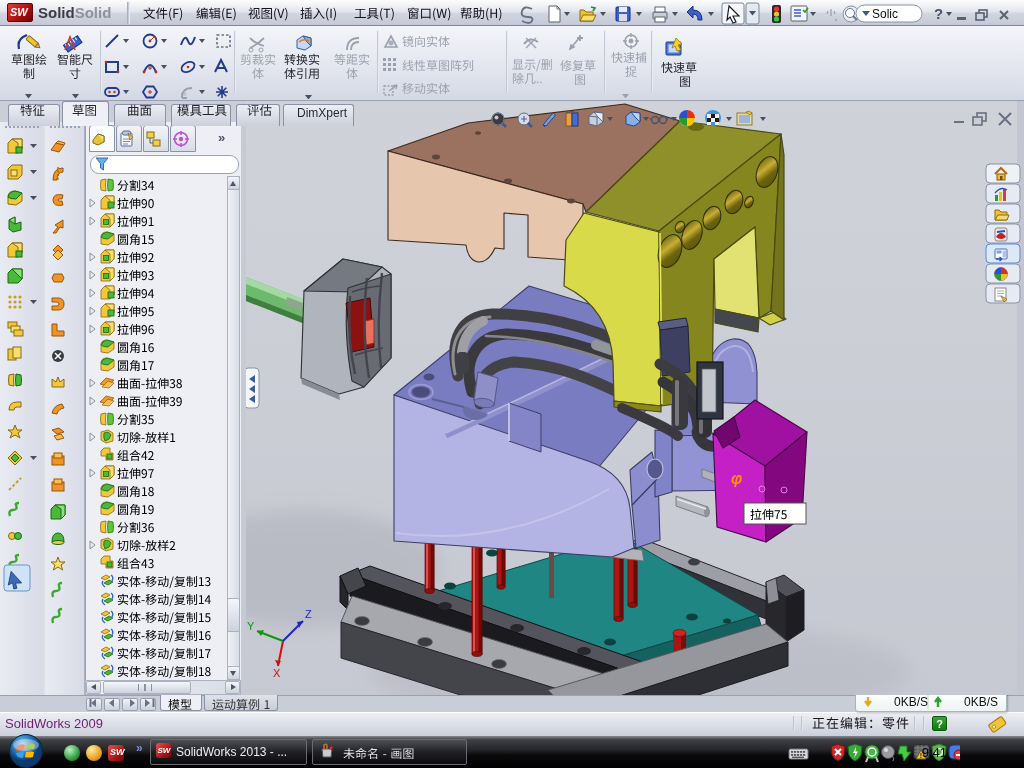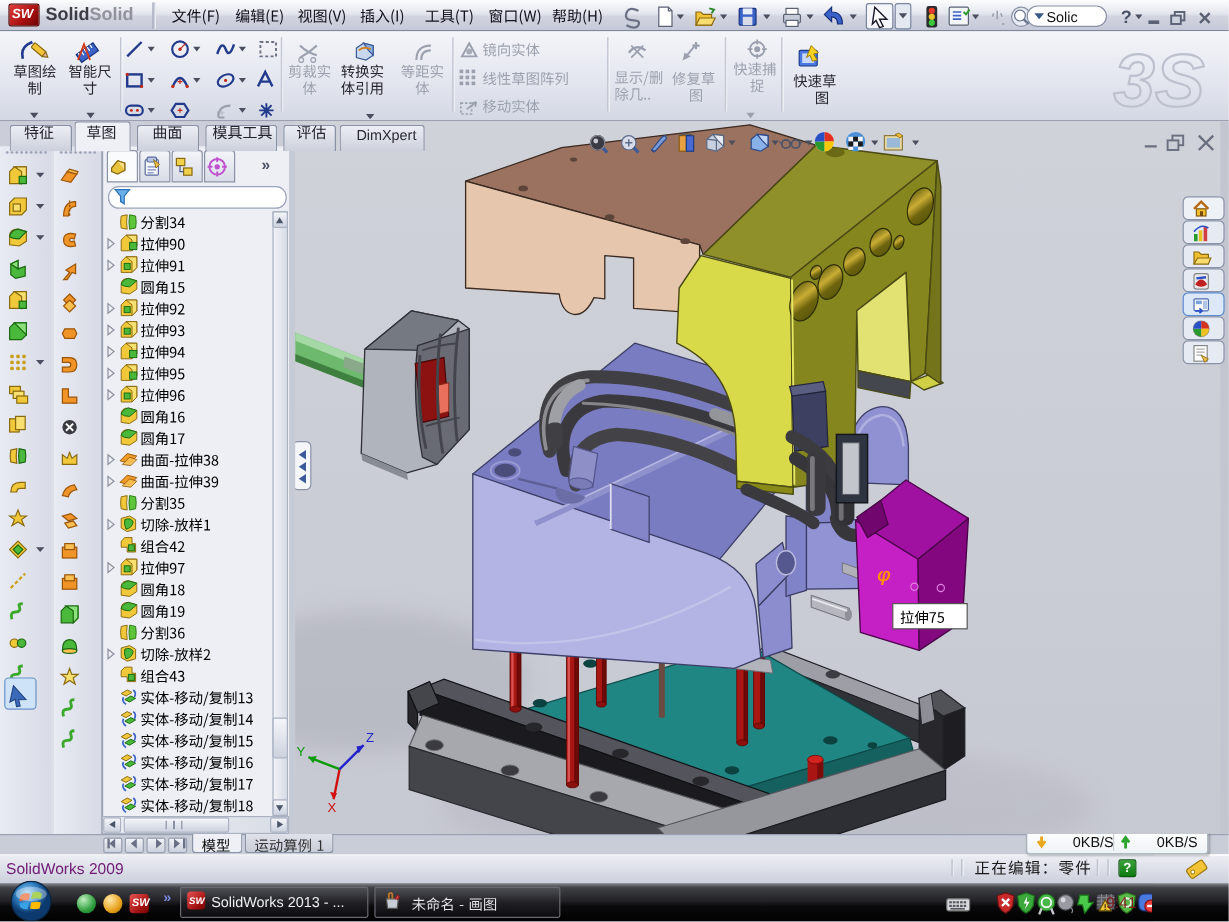--- a/index.html
+++ b/index.html
@@ -41,21 +41,21 @@
 .navb{position:absolute;top:698px;width:16px;height:13px;background:linear-gradient(#f0f2f6,#ccd1dd);border:1px solid #98a0b2;border-radius:2px}
 
 #sbar{left:0;top:712px;width:1024px;height:24px;background:linear-gradient(#eceef4,#ccd0dc);border-top:1px solid #fff}
 #swtext{left:5px;top:716px;font-size:13px;color:#701a75}
 .ssep{position:absolute;top:716px;width:2px;height:14px;background:linear-gradient(90deg,#aab0c0,#f8fafc)}
 
 #net{left:855px;top:691px;width:152px;height:21px;background:linear-gradient(#ffffff,#eef3f5);border:1px solid #a8b4bc;border-radius:3px;box-shadow:1px 1px 2px rgba(0,0,0,.25);font-size:12px;color:#111}
 
 #task{left:0;top:736px;width:1024px;height:32px;background:linear-gradient(#86878c,#3f4045 12%,#232327 45%,#0a0a0c 60%,#000)}
 .tbtn{position:absolute;top:739px;height:26px;background:linear-gradient(#4e4f55,#212125 50%,#0c0c0e);border:1px solid #6a6b72;border-radius:2px;color:#e8e8ea;font-size:12px}
-#clock{right:14px;top:745px;color:#7f1d1d;font-size:13px}
+#clock{right:14px;top:745px;color:#000000;font-size:13px}
 .tri{position:absolute;width:16px;height:16px;border-radius:3px}
 </style></head><body>
 <div id="page">
 
 <div class="abs" id="title"></div>
 <div class="abs" id="logocube">
       <span>SW</span>
     </div>
 <div class="abs" id="logotext">Solid<i>Solid</i></div>
 <div class="abs" id="mensep"></div>
@@ -261,24 +261,20 @@
         <path d="M9 1 v4 M9 13 v4 M1 9 h4 M13 9 h4" stroke-width="1.4"></path>
       </g>
       <path d="M622 68 l3.5 4.5 l3.5 -4.5 z" fill="#9aa0ad"></path>
       <g transform="translate(666,12)">
         <rect x="0" y="4" width="15" height="13" rx="1" fill="#4a7ae0" stroke="#1a3a8a"></rect>
         <rect x="2.5" y="6.5" width="10" height="8" fill="#c8d8f8"></rect>
         <path d="M10 0 L16 6 L12 7 L15 12 L11 13 L9 8 L6 10 Z" fill="#f8d020" stroke="#9a7a08" stroke-width=".8"></path>
       </g>
     </svg>
 
-<div class="abs" style="left:920px;top:22px;width:104px;height:78px;overflow:hidden">
-<svg width="104" height="78" viewBox="0 0 104 78">
-<text x="8" y="66" font-family="Liberation Sans" font-style="italic" font-weight="bold" font-size="62" fill="none" stroke="#bdc1cd" stroke-width="1.8">3S</text>
-</svg></div>
 
 <div class="abs" id="ctabs"></div>
 <div class="abs ctab" style="left:8px;width:52px"></div>
 <div class="abs ctab act" style="left:62px;width:47px"></div>
 <div class="abs ctab" style="left:114px;width:52px"></div>
 <div class="abs ctab" style="left:171px;width:60px"></div>
 <div class="abs ctab" style="left:236px;width:44px"></div>
 <div class="abs ctab" style="left:283px;width:71px"></div>
 <div class="abs" style="left:297px;top:106px;font-size:12px;color:#2a2a34;z-index:7">DimXpert</div>
 

